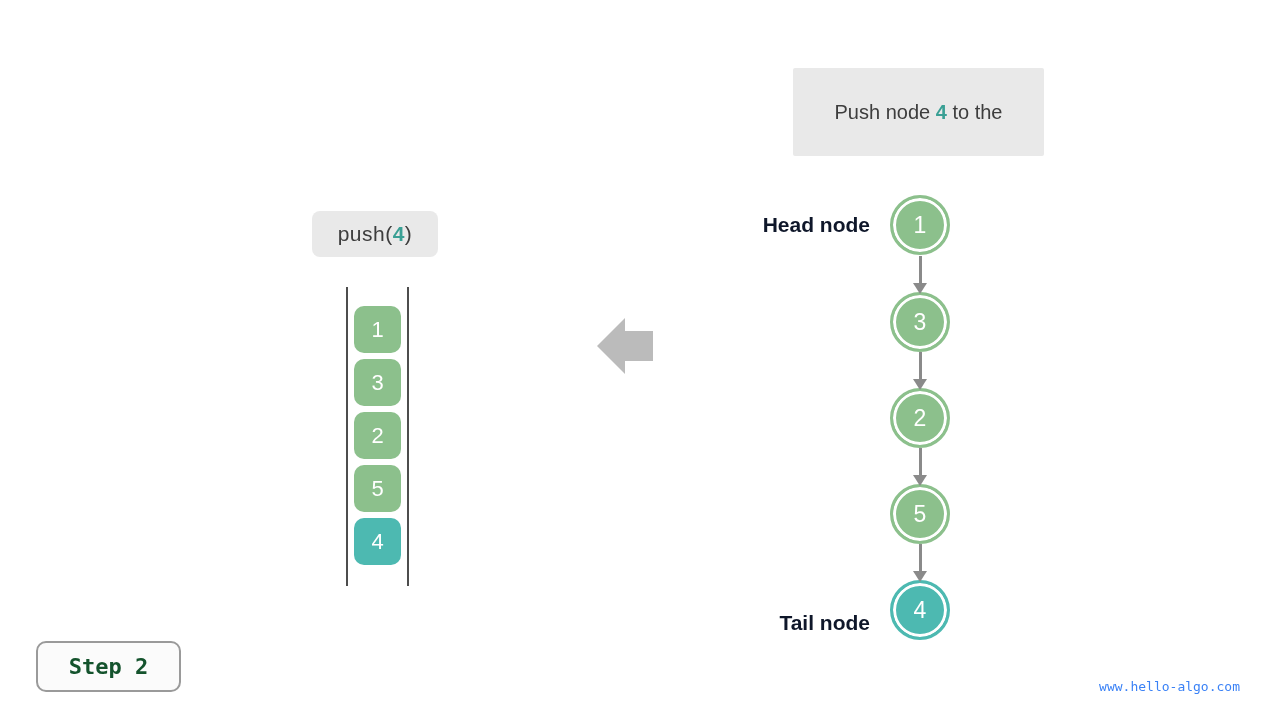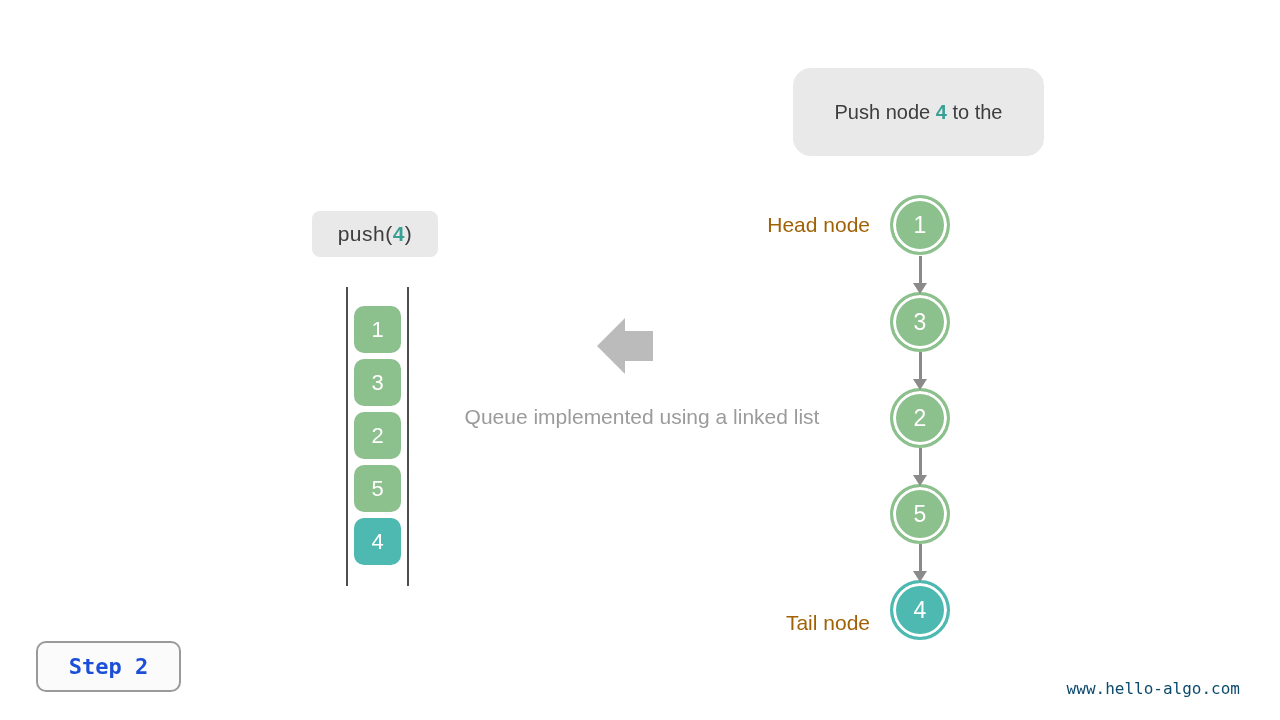--- a/index.html
+++ b/index.html
@@ -12,21 +12,21 @@
     overflow: hidden;
     font-family: "Liberation Sans", sans-serif;
   }
 
   
   .info-box {
     position: absolute;
     left: 793px; top: 68px;
     width: 251px; height: 88px;
     background: #e9e9e9;
-    border-radius: 18px;
+    border-radius: 2px;
     display: flex;
     flex-direction: column;
     align-items: center;
     justify-content: center;
     font-size: 20px;
     line-height: 29px;
     color: #3d3d3d;
   }
   .hl { color: #3aa095; font-weight: bold; }
 
@@ -145,52 +145,52 @@
   .connector.c0 { top: 256px; }
   .connector.c1 { top: 352px; }
   .connector.c2 { top: 448px; }
   .connector.c3 { top: 544px; }
 
   .side-label {
     position: absolute;
     width: 170px;
     left: 700px;
     text-align: right;
-    font-weight: normal;
+    font-weight: bold;
     font-size: 21px;
-    color: #a16207;
+    color: #0f172a;
     line-height: 26px;
   }
   .side-label.head { top: 212px; }
   .side-label.tail { top: 610px; }
 
   
   .step-box {
     position: absolute;
     left: 36px; top: 641px;
     width: 145px; height: 51px;
     background: #fbfbfb;
     border: 2px solid #9a9a9a;
     border-radius: 10px;
     display: flex;
     align-items: center;
     justify-content: center;
     font-family: "DejaVu Sans Mono", monospace;
     font-weight: bold;
     font-size: 22px;
-    color: #1d4ed8;
+    color: #14532d;
   }
 
   
   .watermark {
     position: absolute;
     right: 40px; top: 679px;
     font-family: "DejaVu Sans Mono", monospace;
-    font-size: 16px;
-    color: #0c4a6e;
+    font-size: 13px;
+    color: #3b82f6;
   }
 </style>
 </head>
 <body>
 
 <div class="canvas">
 
   <div class="info-box">
     <div><span>Push node </span><span class="hl">4</span><span> to the</span></div>
   </div>
@@ -206,21 +206,20 @@
 
   <div class="q-item i0 green">1</div>
   <div class="q-item i1 green">3</div>
   <div class="q-item i2 green">2</div>
   <div class="q-item i3 green">5</div>
   <div class="q-item i4 teal">4</div>
 
   <div class="block-arrow-head"></div>
   <div class="block-arrow-tail"></div>
 
-  <div class="caption">Queue implemented using a linked list</div>
 
   <div class="side-label head">Head node</div>
   <div class="side-label tail">Tail node</div>
 
   <div class="ll-node n0 ring-green">1</div>
   <div class="ll-node n1 ring-green">3</div>
   <div class="ll-node n2 ring-green">2</div>
   <div class="ll-node n3 ring-green">5</div>
   <div class="ll-node n4 ring-teal">4</div>
 

